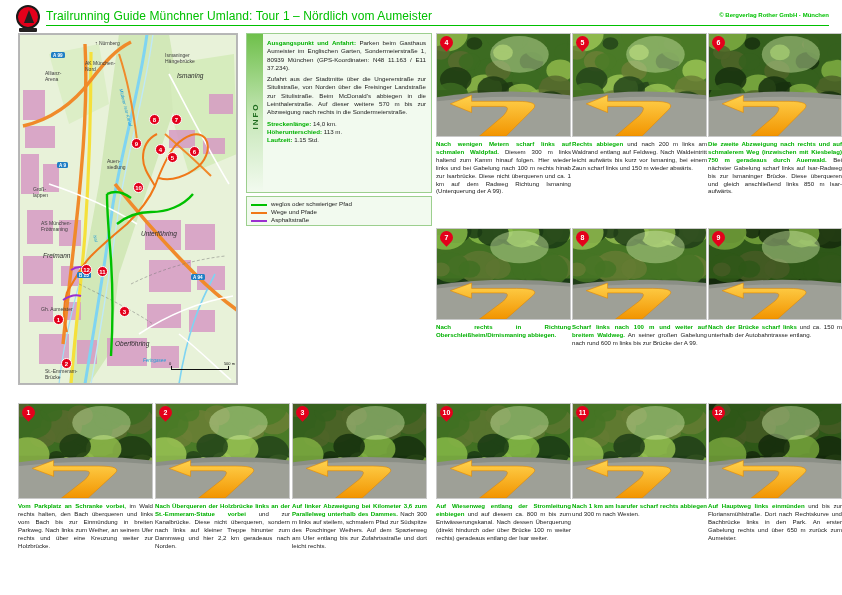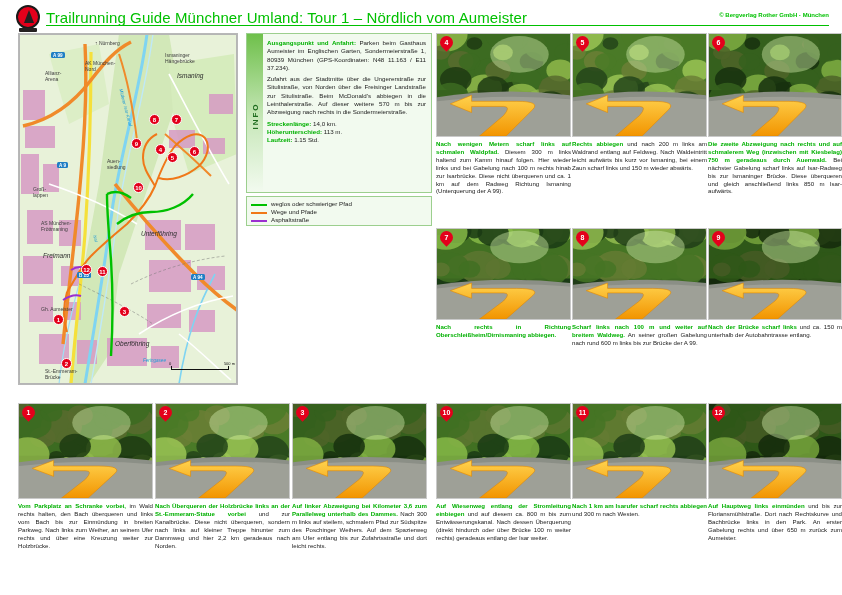--- a/index.html
+++ b/index.html
@@ -21,21 +21,21 @@
   .logo-peak{
     position:absolute;left:10px;top:6px;width:0;height:0;
     border-left:5px solid transparent;border-right:5px solid transparent;
     border-bottom:13px solid #231f20;
   }
   .logo-base{
     position:absolute;left:5px;top:24px;width:18px;height:4px;background:#231f20;
     border-radius:1px;
   }
   .header-title{
-    position:absolute;left:46px;top:9px;font-size:15px;color:#00c000;
+    position:absolute;left:46px;top:9px;font-size:12px;color:#00c000;
     letter-spacing:0.1px;white-space:nowrap;
   }
   .header-copy{
     position:absolute;right:13px;top:12px;font-size:6px;color:#00c000;
     white-space:nowrap;font-weight:bold;
   }
   .header-rule{
     position:absolute;left:46px;top:25px;width:783px;height:1.4px;background:#00c000;
   }
 

